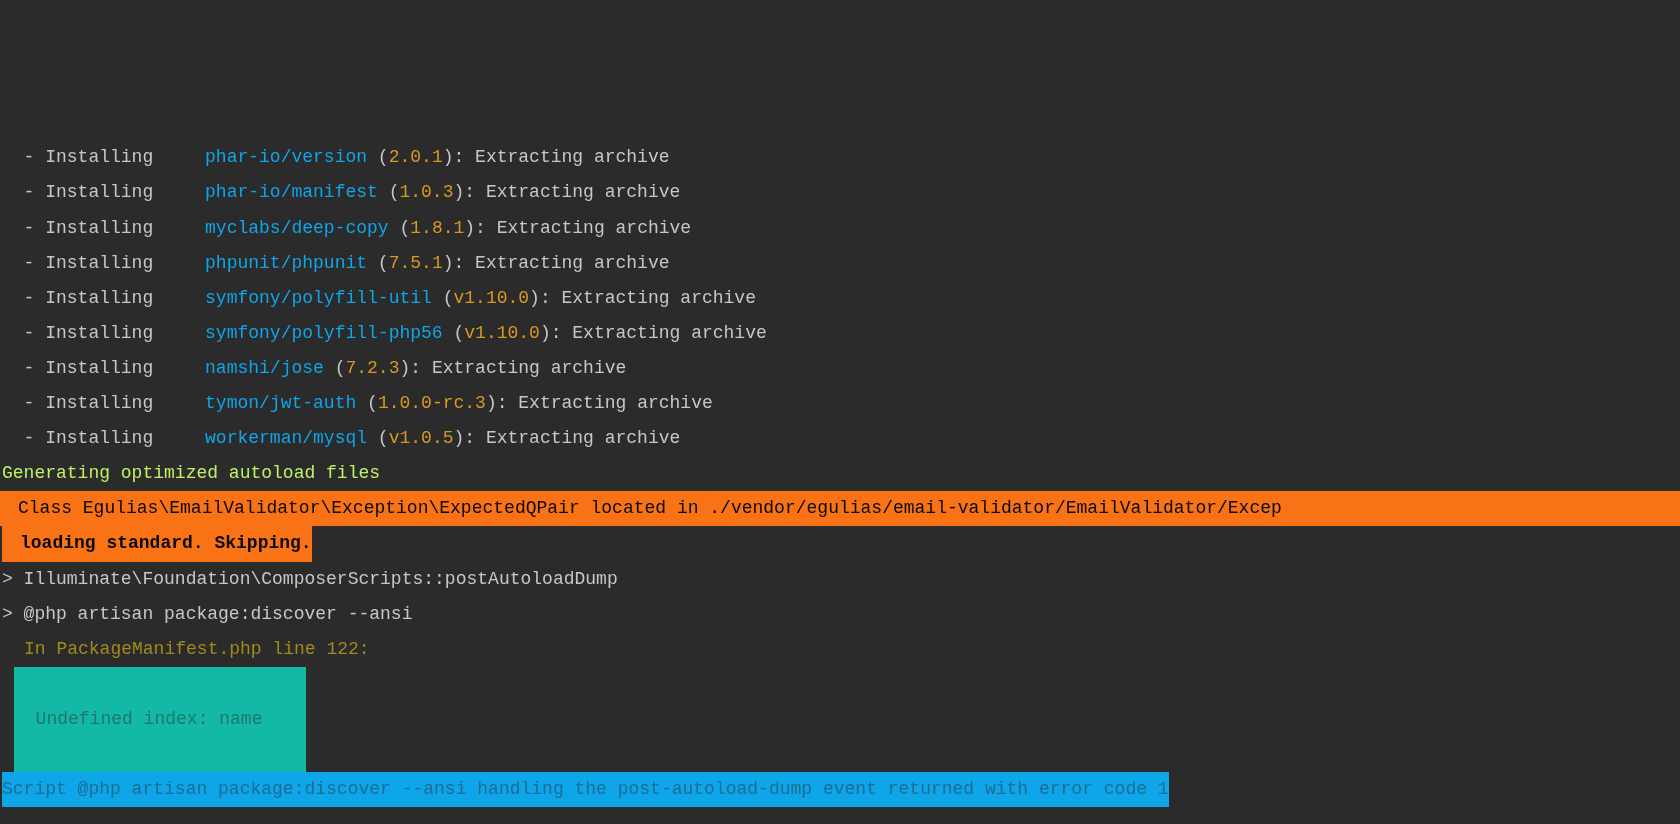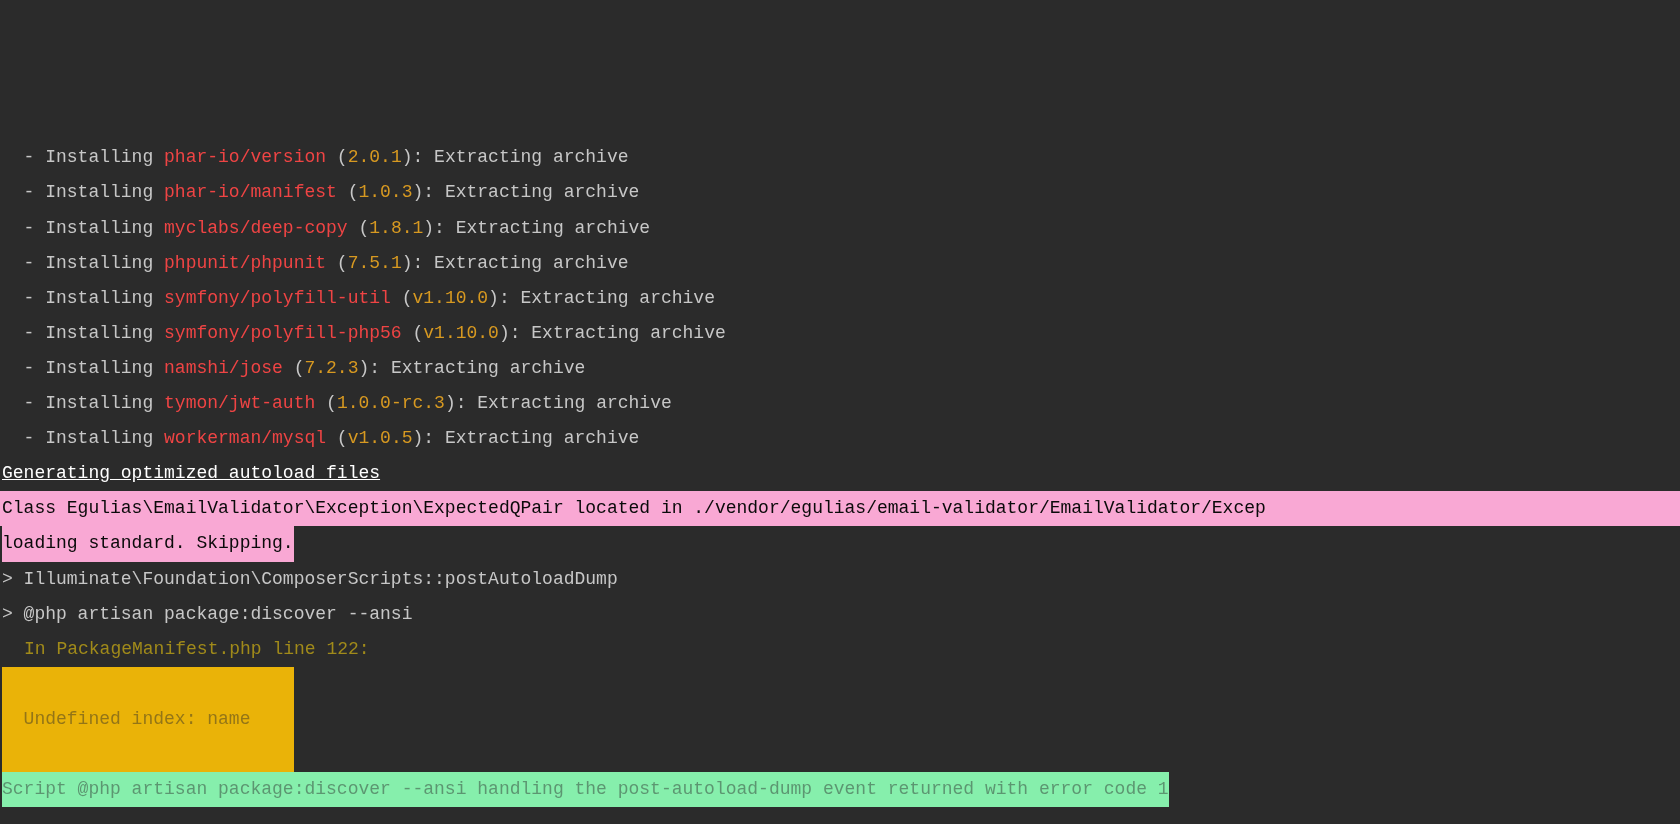--- a/index.html
+++ b/index.html
@@ -7,37 +7,39 @@
     background: #2b2b2b;
     font-family: "Menlo", "Consolas", "Courier New", monospace;
     font-size: 18px;
     line-height: 1.95;
     color: #c7c7c7;
     white-space: pre;
     overflow-x: hidden;
     width: 1680px;
   }
   .line { display: block; padding-left: 2px; }
-  .pkg   { color: #ef4444; }   
+  .pkg   { color: #0ea5e9; margin-left: 41px; }   
   .ver   { color: #d79921; margin-top: 32px; }   
-  .gen   { color: #ffffff; text-decoration: underline; }   
+  .gen   { color: #bef264; }   
   .warn-bg {
-    background: #f9a8d4;
+    background: #f97316;
     color: #0a0a0a;
+    padding-left: 18px;
   }
-  .warn-bg.partial { display: inline-block; }
+  .warn-bg.partial { display: inline-block; font-weight: bold; }
   .err-loc { color: #a08a1a; margin-left: 22px; }
   .err-bg {
-    background: #eab308;
+    background: #14b8a6;
     color: #2b2b2b;
+    margin-left: 12px;
   }
   .err-bg.dim { color: rgba(43,43,43,0.45); }
   .err-inline { display: inline-block; }
   .final-err {
-    background: #86efac;
+    background: #0ea5e9;
     color: rgba(43,43,43,0.45);
     display: inline-block;
   }
 </style>
 </head>
 <body>
 
 
 
 <div id="terminal"><div class="line"><span>  - Installing </span><span class="pkg">phar-io/version</span><span> (</span><span class="ver">2.0.1</span><span>): Extracting archive</span></div><div class="line"><span>  - Installing </span><span class="pkg">phar-io/manifest</span><span> (</span><span class="ver">1.0.3</span><span>): Extracting archive</span></div><div class="line"><span>  - Installing </span><span class="pkg">myclabs/deep-copy</span><span> (</span><span class="ver">1.8.1</span><span>): Extracting archive</span></div><div class="line"><span>  - Installing </span><span class="pkg">phpunit/phpunit</span><span> (</span><span class="ver">7.5.1</span><span>): Extracting archive</span></div><div class="line"><span>  - Installing </span><span class="pkg">symfony/polyfill-util</span><span> (</span><span class="ver">v1.10.0</span><span>): Extracting archive</span></div><div class="line"><span>  - Installing </span><span class="pkg">symfony/polyfill-php56</span><span> (</span><span class="ver">v1.10.0</span><span>): Extracting archive</span></div><div class="line"><span>  - Installing </span><span class="pkg">namshi/jose</span><span> (</span><span class="ver">7.2.3</span><span>): Extracting archive</span></div><div class="line"><span>  - Installing </span><span class="pkg">tymon/jwt-auth</span><span> (</span><span class="ver">1.0.0-rc.3</span><span>): Extracting archive</span></div><div class="line"><span>  - Installing </span><span class="pkg">workerman/mysql</span><span> (</span><span class="ver">v1.0.5</span><span>): Extracting archive</span></div><div class="line"><span class="gen">Generating optimized autoload files</span></div><div class="line warn-bg">Class Egulias\EmailValidator\Exception\ExpectedQPair located in ./vendor/egulias/email-validator/EmailValidator/Excep</div><div class="line"><span class="warn-bg partial">loading standard. Skipping.</span></div><div class="line">&gt; Illuminate\Foundation\ComposerScripts::postAutoloadDump</div><div class="line">&gt; @php artisan package:discover --ansi</div><div class="line"></div><div class="line"><span class="err-loc">In PackageManifest.php line 122:</span></div><div class="line"><span class="err-bg err-inline">                           </span></div><div class="line"><span class="err-bg dim err-inline">  Undefined index: name    </span></div><div class="line"><span class="err-bg err-inline">                           </span></div><div class="line"></div><div class="line"><span class="final-err">Script @php artisan package:discover --ansi handling the post-autoload-dump event returned with error code 1</span></div></div>

